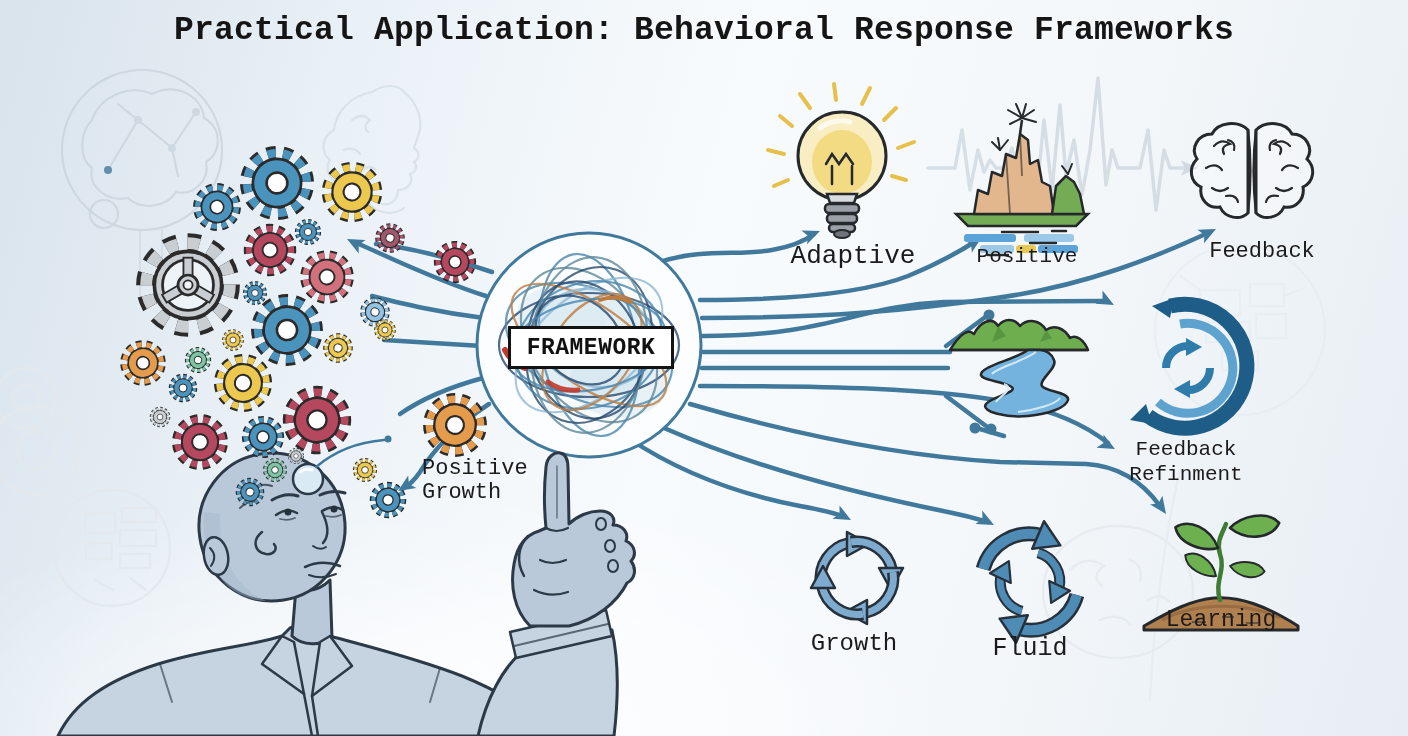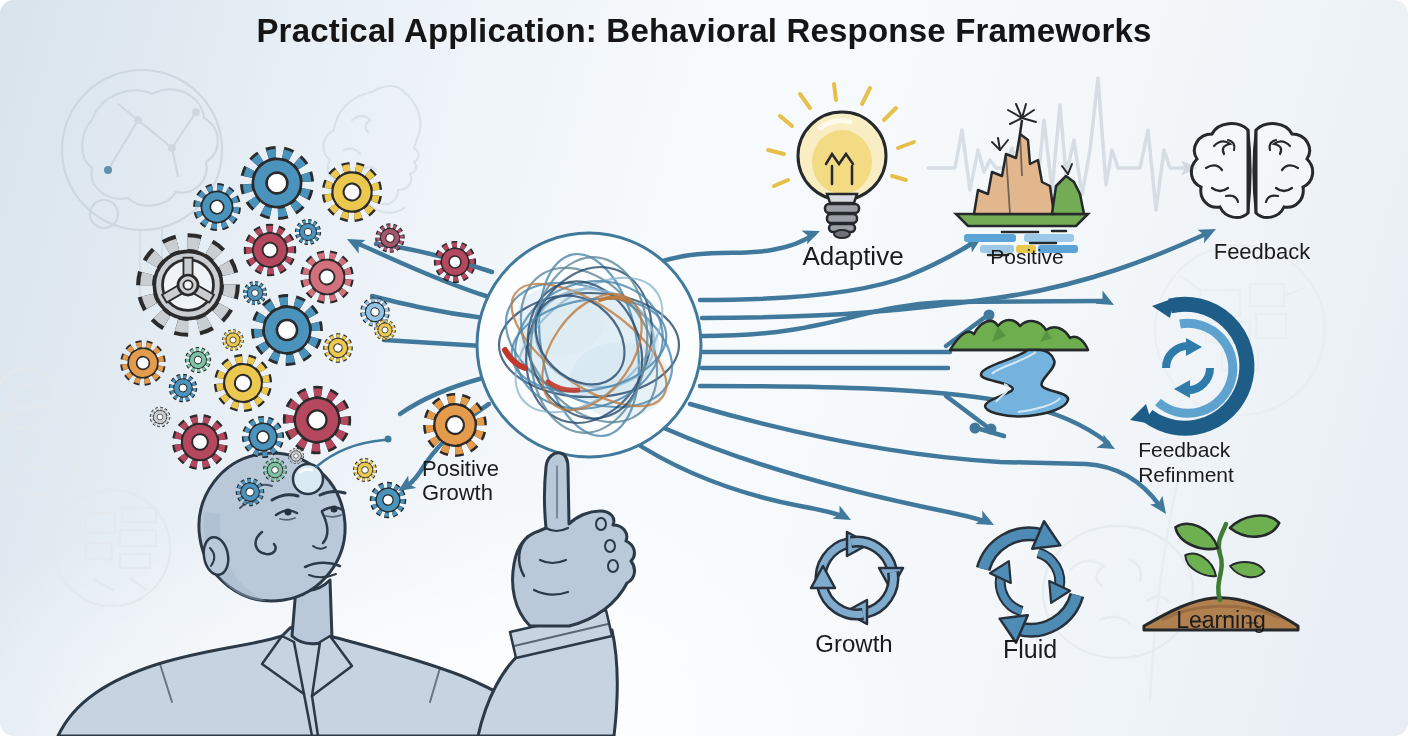--- a/index.html
+++ b/index.html
@@ -1,32 +1,31 @@
 <!DOCTYPE html>
 <html style="--c-title: #151515; --c-label: #1b1b1b; --c-line: #41799c; --c-outline: #2c3947; --c-boxBg: #ffffff; --c-boxBorder: #131313; --c-skin: #b9c9da; --c-skinShadow: #a3b8ca; --c-shirt: #c6d4e2; --c-gearBlue: #4a93bd; --c-gearYellow: #ecc94e; --c-gearCrimson: #b5475f; --c-gearSalmon: #d2707c; --c-gearGray: #c9ced3; --c-gearOrange: #e59b4c; --c-gearTeal: #7cc4a4; --c-gearLightblue: #93c3e4; --c-gearMaroon: #a2576d; --c-bulbGlass: #f8edc3; --c-bulbGlow: #f1d674; --c-bulbRay: #e6c04a; --c-bulbBase: #9aa0a6; --c-islandTan: #e3b78d; --c-islandGreen: #74ab55; --c-waterBlue: #5ca3d8; --c-waterLight: #9cc9e8; --c-sandYellow: #e8c84f; --c-mountainGreen: #6fae4e; --c-mountainDark: #4e8a3a; --c-riverBlue: #74b3de; --c-riverLine: #d8ecf7; --c-swirlDark: #1e5d88; --c-swirlMid: #2f7cab; --c-swirlLight: #5ea3cf; --c-fluidArrow: #7fabcf; --c-growthArrow: #4f8cb5; --c-leafGreen: #6db04f; --c-stemGreen: #3e7d33; --c-soilBrown: #b0804f; --c-soilDark: #8a5f38; --c-sketch: #c9d4dd; --c-sketchFaint: #e4e9ed; --c-scribbleNavy: #27496d; --c-scribbleBlue: #4a86ad; --c-scribbleLight: #8db8d3; --c-scribbleTealGray: #5f8799; --c-scribbleOrange: #bf7a3d; --c-scribbleRed: #c0392b;"><head>
 <meta charset="utf-8">
 <style>
   html,body{margin:0;padding:0;background:#fff;}
   .stage{
     position:relative;width:1408px;height:736px;overflow:hidden;
-    font-family:Liberation Sans, sans-serif;
+    font-family:Liberation Mono, monospace;
     background:
       radial-gradient(900px 420px at 30% 100%, rgba(255,255,255,.95), rgba(255,255,255,0) 60%),
       linear-gradient(105deg,#d8e3ec 0%,#e9f0f6 22%,#f8fbfd 48%,#f3f7fa 72%,#e7edf3 100%);
-    border-radius: 14px;
   }
   svg.scene{position:absolute;left:0;top:0;}
   .title{position:absolute;left:50%;top:12px;transform:translateX(-50%);
     font-size:33px;font-weight:700;color:var(--c-title);letter-spacing:.2px;white-space:nowrap;}
   .fw-box{position:absolute;left:508px;top:326px;width:160px;height:37px;
     background:var(--c-boxBg);border:3px solid var(--c-boxBorder);
     display:flex;align-items:center;justify-content:center;
     font-weight:700;font-size:23px;letter-spacing:.5px;color:#111;}
   .lbl{position:absolute;color:var(--c-label);transform:translateX(-50%);
-    text-align:left;white-space:nowrap;line-height:1.12;}
+    text-align:center;white-space:nowrap;line-height:1.12;}
   .lbl-adaptive{left:853px;top:242px;font-size:26px;}
   .lbl-positive{left:1027px;top:245px;font-size:21px;}
   .lbl-feedback{left:1262px;top:240px;font-size:22px;}
   .lbl-refinement{left:1186px;top:437px;font-size:21px;line-height:25px;}
   .lbl-fluid{left:854px;top:631px;font-size:24px;}
   .lbl-growth{left:1030px;top:635px;font-size:25px;}
   .lbl-learning{left:1221px;top:608px;font-size:23px;}
   .lbl-inputs{left:422px;top:457px;font-size:22px;transform:none;text-align:left;line-height:24px;}
   .lbl span{display:block;}
   
@@ -399,20 +398,21 @@
     <use href="#gearg" class="g-blue" transform="translate(388,500) scale(0.32) rotate(26)"></use>
     <use href="#gearg" class="g-yellow" transform="translate(365,470) scale(0.21)"></use>
     <use href="#gearg" class="g-teal" transform="translate(275,470) scale(0.21) rotate(5)"></use>
     <use href="#gearg" class="g-blue" transform="translate(250,492) scale(0.25) rotate(17)"></use>
     <use href="#gearg" class="g-gray" transform="translate(296,456) scale(0.14)"></use>
   </g>
 </svg>
 
 <div class="title">Practical Application: Behavioral Response Frameworks</div>
 
+<div class="fw-box">FRAMEWORK</div>
 
 <div class="lbl lbl-adaptive">Adaptive</div>
 <div class="lbl lbl-positive">Positive</div>
 <div class="lbl lbl-feedback">Feedback</div>
 <div class="lbl lbl-refinement">
   <span>Feedback</span>
   <span>Refinment</span>
 </div>
 <div class="lbl lbl-fluid">Growth</div>
 <div class="lbl lbl-growth">Fluid</div>

